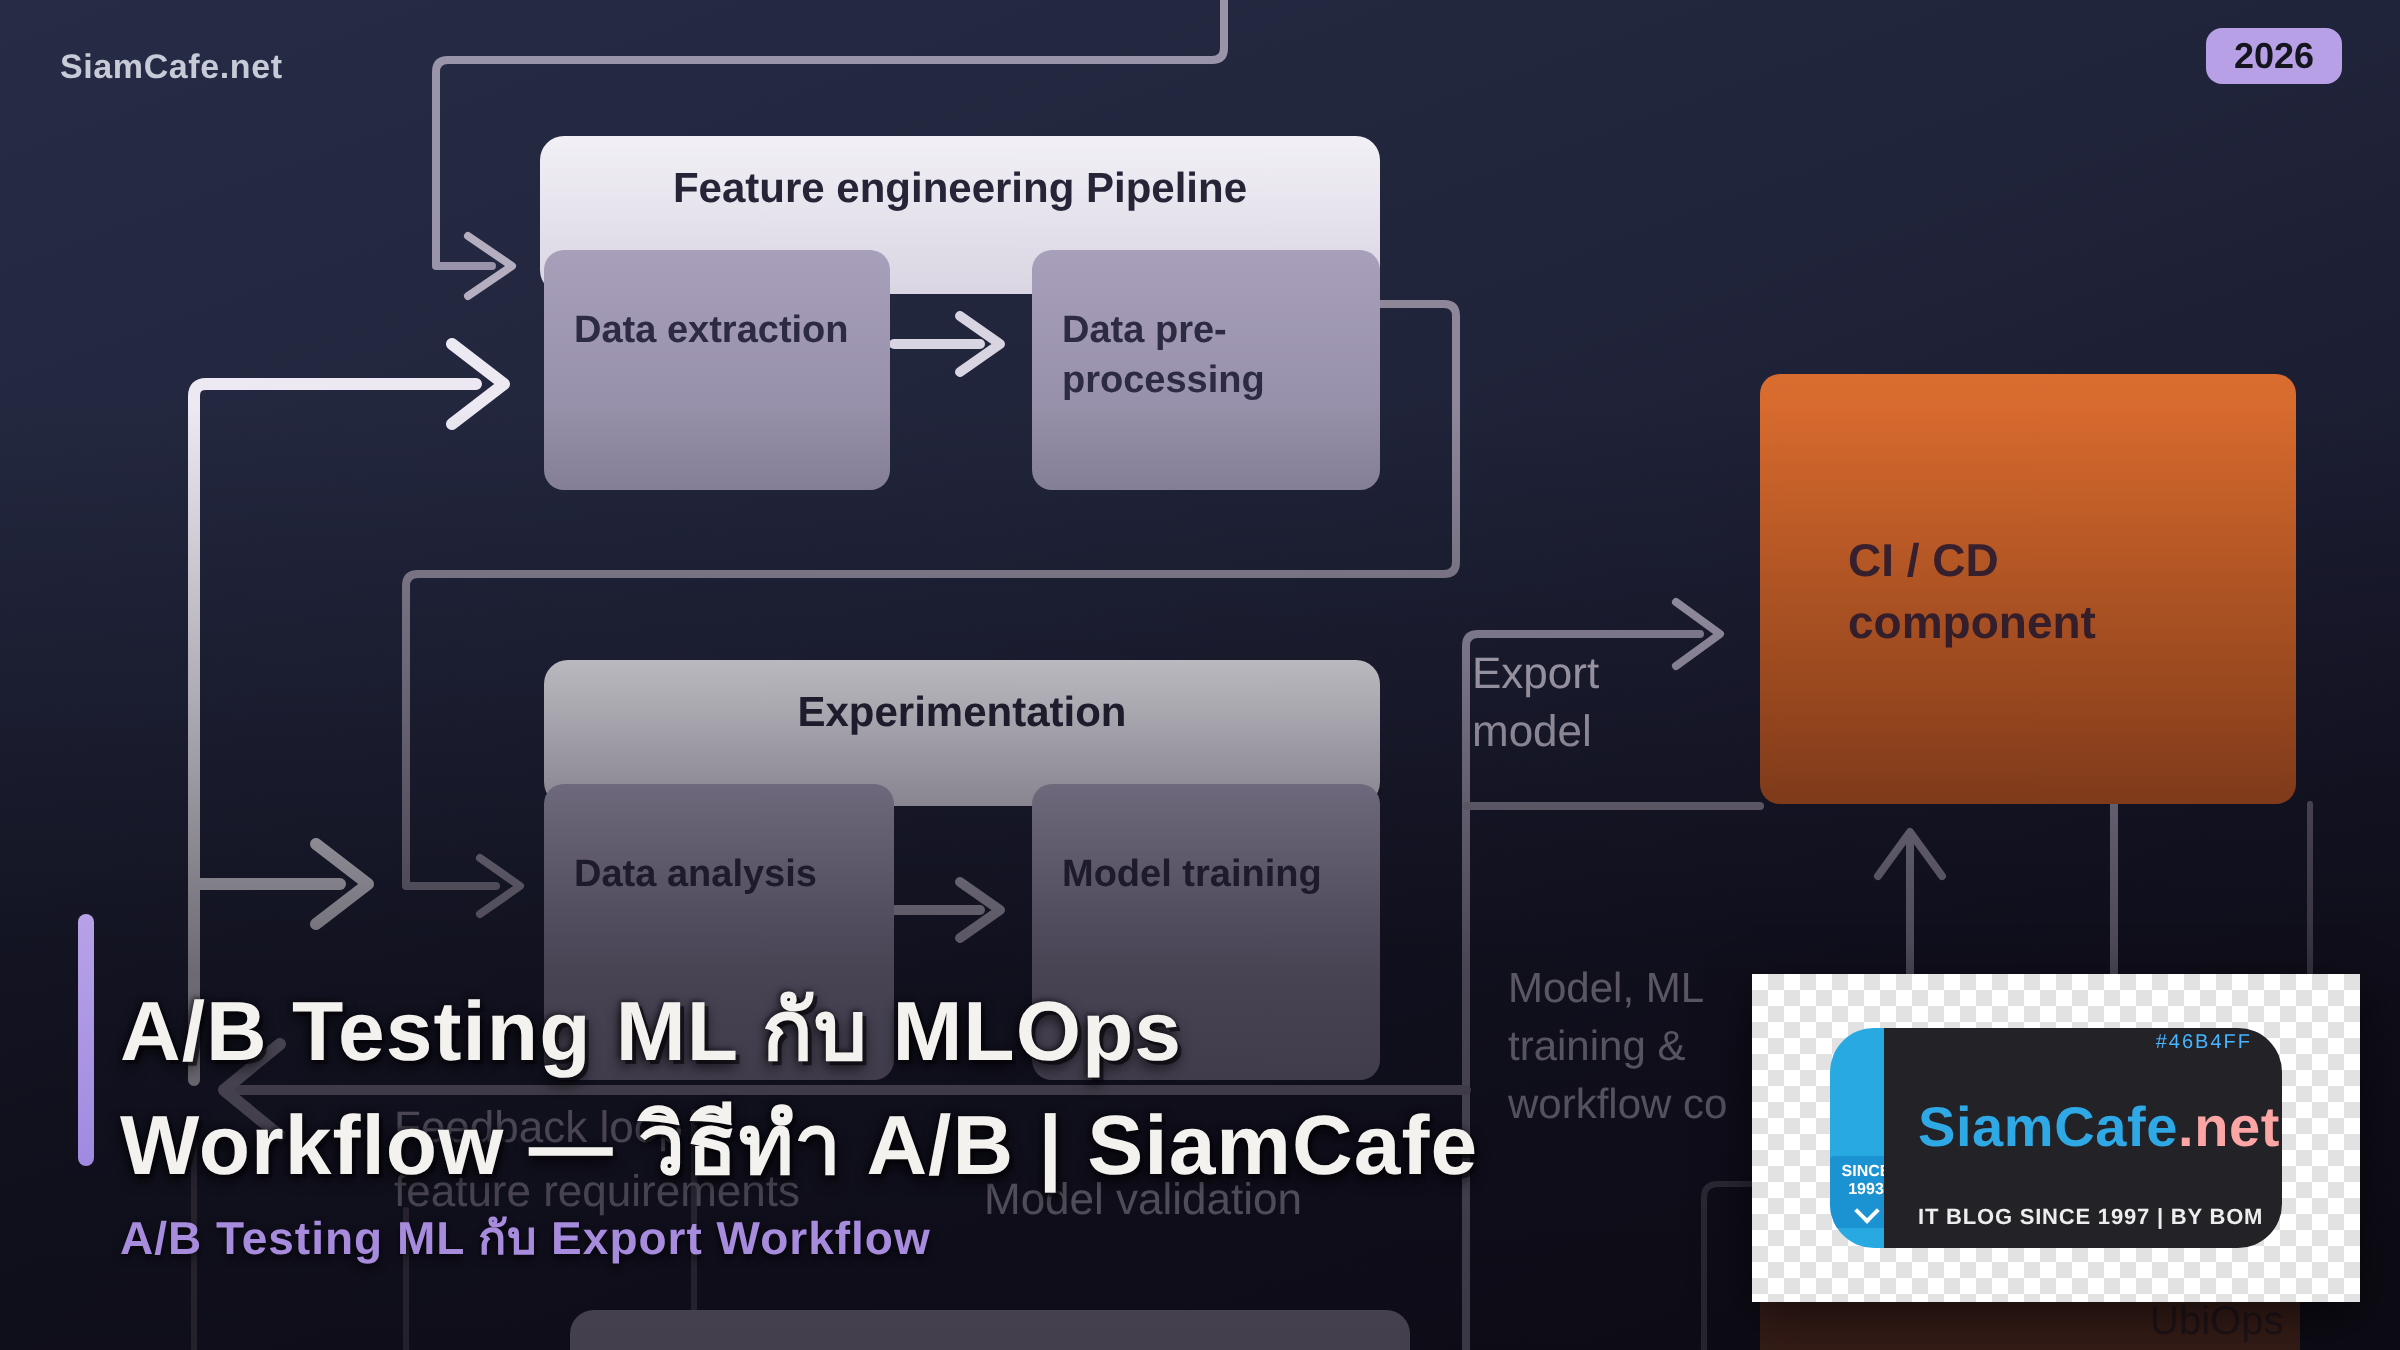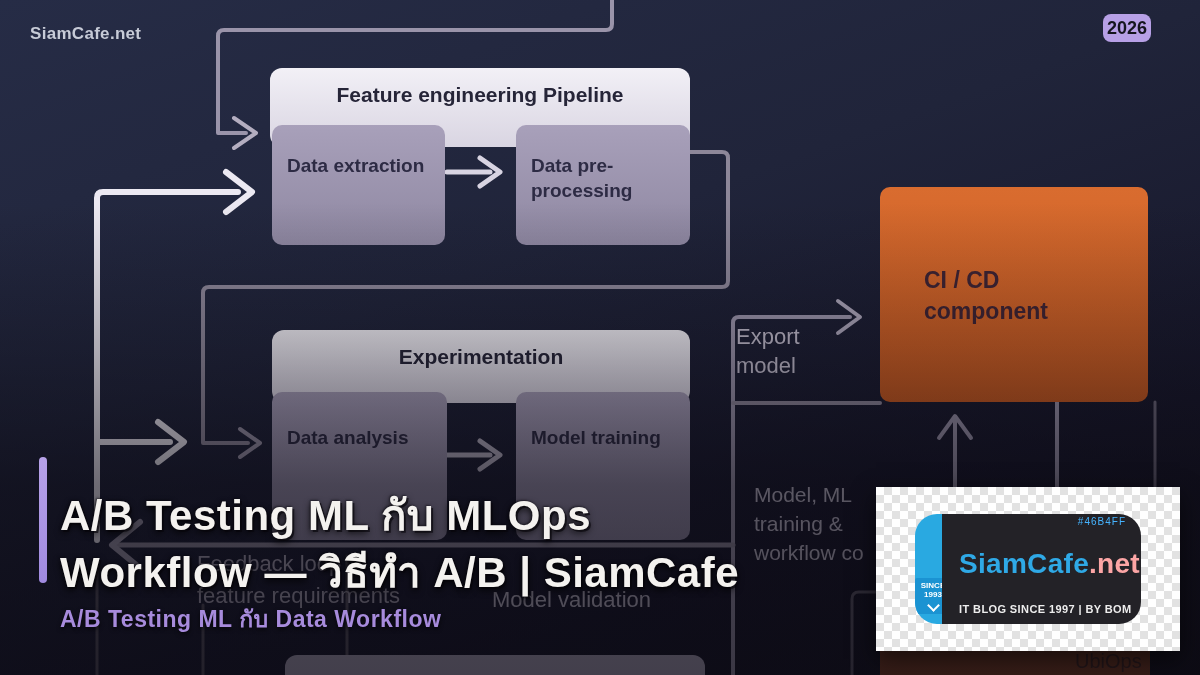--- a/index.html
+++ b/index.html
@@ -35,21 +35,21 @@
   svg.connectors{ position:absolute; inset:0; }
 
   
   .overlay{ position:absolute; inset:0; z-index:2; pointer-events:none;
     background:linear-gradient(180deg, rgba(10,8,16,0) 30%, rgba(10,8,16,0.28) 52%,
                rgba(9,7,15,0.56) 72%, rgba(9,7,15,0.66) 100%); }
 
   
   .watermark{ position:absolute; left:30px; top:24px; z-index:3;
     color:#c7cbd7; font-size:17px; font-weight:600; letter-spacing:.3px; }
-  .year-badge{ position:absolute; left:1103px; top:14px; z-index:3; width:48px; height:28px;
+  .year-badge{ position:absolute; left:1103px; top:14px; z-index:3; width:68px; height:28px;
     background:#b7a0e6; border-radius:8px; color:#15151e; font-weight:bold; font-size:18px;
     text-align:center; line-height:28px; }
 
   
   .title-block{ position:absolute; inset:0; z-index:3; pointer-events:none; }
   .accent-bar{ position:absolute; left:39px; top:457px; width:8px; height:126px; border-radius:4px;
     background:linear-gradient(180deg,#b7a2e8 0%,#a08ae0 100%); }
   .title-line{ position:absolute; left:60px; color:#f4f2ef; font-weight:bold; font-size:42px;
     letter-spacing:.5px; white-space:nowrap;
     text-shadow:0 3px 7px rgba(0,0,0,.85), 2px 2px 0 rgba(10,8,16,.65), -1px -1px 2px rgba(10,8,16,.5); }
@@ -152,21 +152,21 @@
 
   <div class="overlay"></div>
 
   <div class="watermark">SiamCafe.net</div>
   <div class="year-badge">2026</div>
 
   <div class="title-block">
     <div class="accent-bar"></div>
     <div class="title-line l2">Workflow — วิธีทำ A/B | SiamCafe</div>
     <div class="title-line l1">A/B Testing ML กับ MLOps</div>
-    <div class="subtitle">A/B Testing ML กับ Data Workflow</div>
+    <div class="subtitle">A/B Testing ML กับ Export Workflow</div>
   </div>
 
   <div class="logo-card">
     <div class="logo">
       <div class="logo-strip">
         <div class="since-badge">
           <span>SINCE</span><br>
           <span>1993</span>
           <span class="chev"></span>
         </div>

